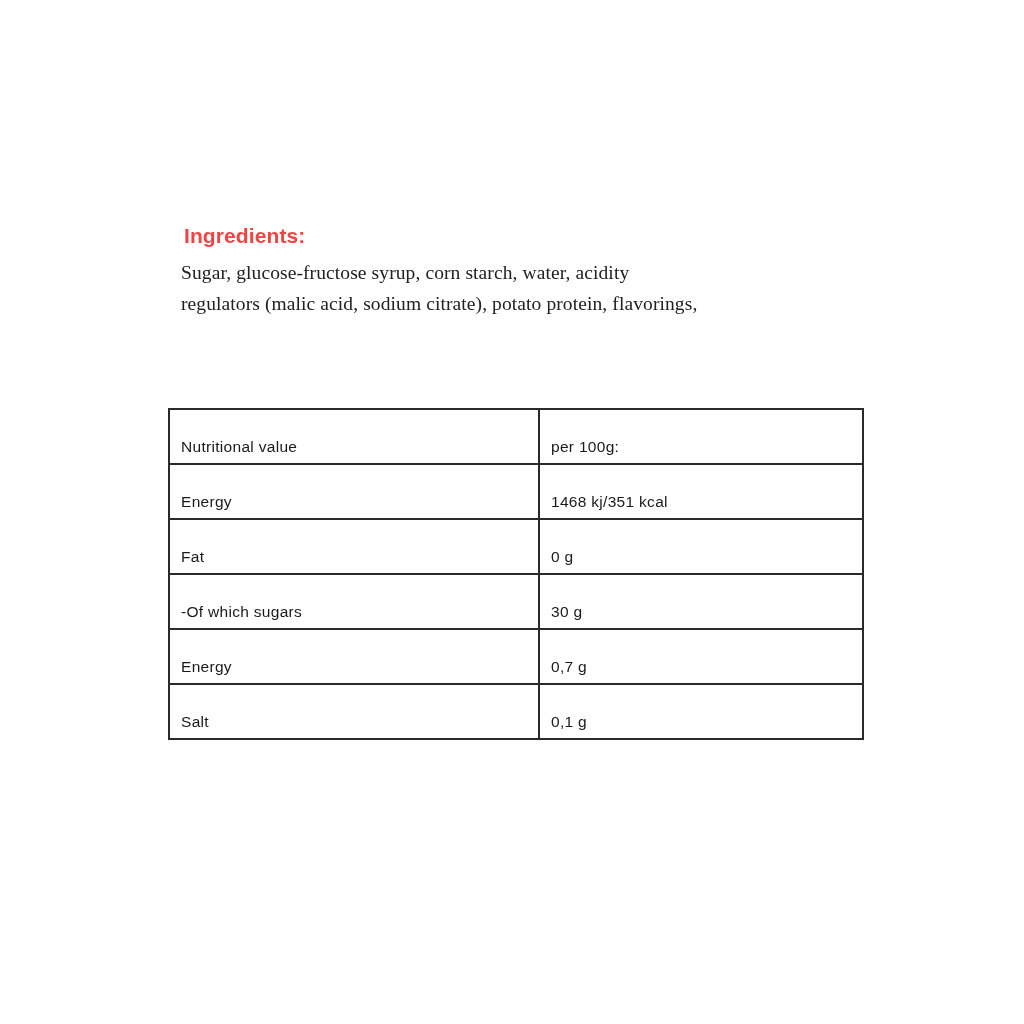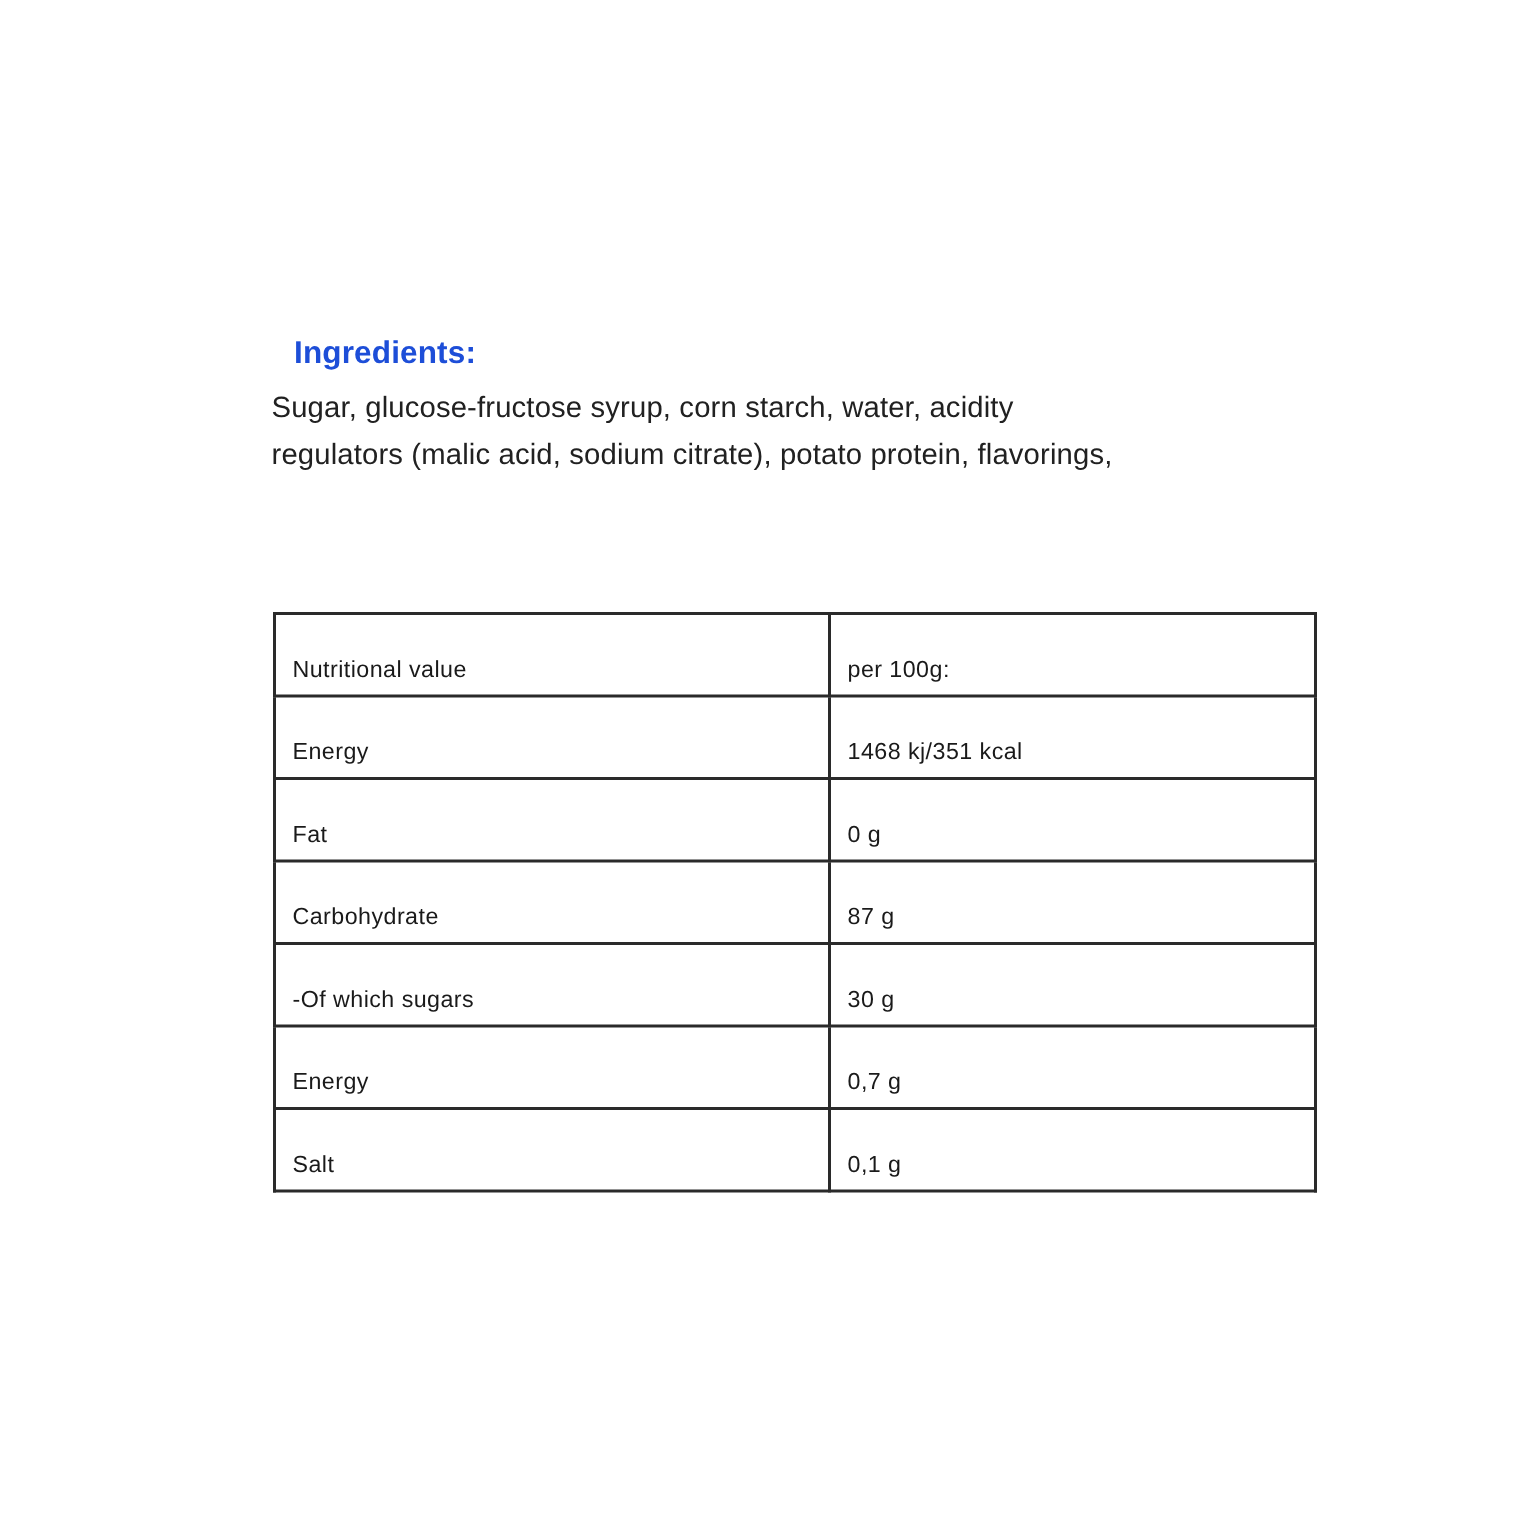--- a/index.html
+++ b/index.html
@@ -11,41 +11,42 @@
     position: relative;
     width: 1024px;
     height: 1024px;
     background: #ffffff;
     color: #1e1e1e;
     font-family: "Liberation Sans", sans-serif;
     overflow: hidden;
   }
   .ingredients-heading {
     position: absolute;
-    left: 196px;
+    left: 184px;
     top: 224px;
     margin: 0;
     font-size: 21px;
     font-weight: 700;
-    color: #1d4ed8;
+    color: #ef4444;
     letter-spacing: 0.1px;
   }
   .ingredients-text {
     position: absolute;
     left: 181px;
     top: 257px;
     font-size: 19.5px;
     line-height: 31px;
     color: #212121;
     letter-spacing: 0.1px;
     white-space: nowrap;
+    font-family: Liberation Serif, serif;
   }
   .nutrition-table {
     position: absolute;
-    left: 182px;
+    left: 168px;
     top: 408px;
     width: 660px;
     border-collapse: collapse;
     table-layout: fixed;
   }
   .nutrition-table td {
     border: 2px solid var(--border-color, #2a2a2a);
     height: 46px;
     vertical-align: bottom;
     padding: 0 4px 7px 11px;
@@ -78,24 +79,20 @@
       </tr>
       <tr>
         <td class="col-label">Energy</td>
         <td class="col-value">1468 kj/351 kcal</td>
       </tr>
       <tr>
         <td class="col-label">Fat</td>
         <td class="col-value">0 g</td>
       </tr>
       <tr>
-        <td class="col-label">Carbohydrate</td>
-        <td class="col-value">87 g</td>
-      </tr>
-      <tr>
         <td class="col-label">-Of which sugars</td>
         <td class="col-value">30 g</td>
       </tr>
       <tr>
         <td class="col-label">Energy</td>
         <td class="col-value">0,7 g</td>
       </tr>
       <tr>
         <td class="col-label">Salt</td>
         <td class="col-value">0,1 g</td>

